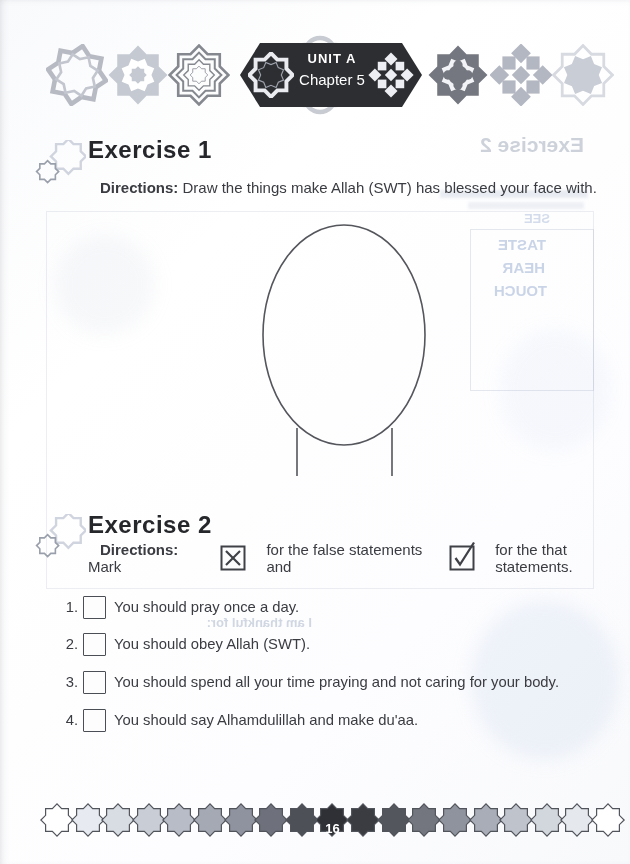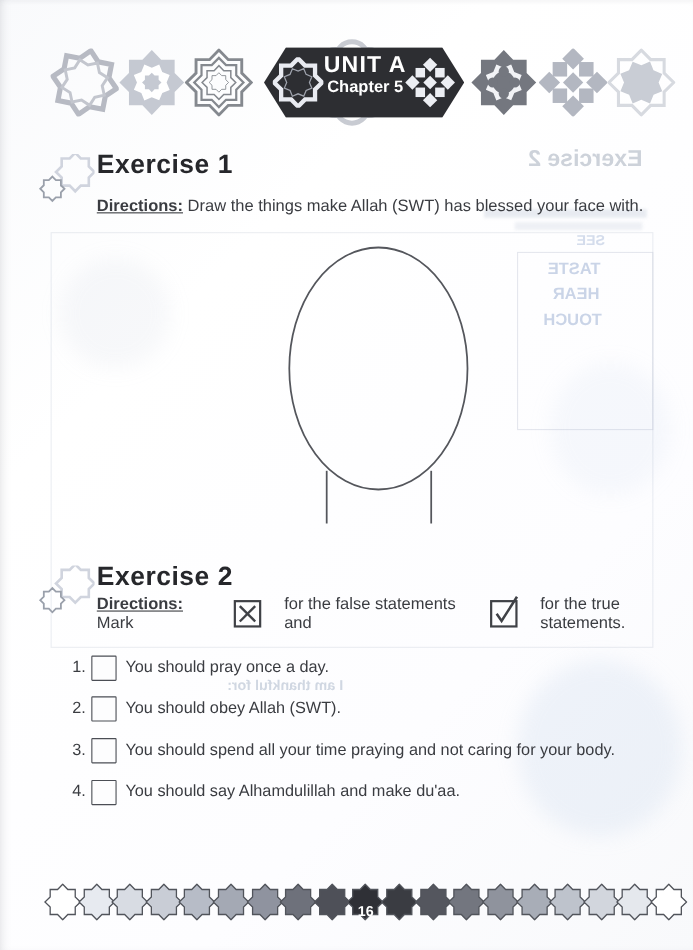--- a/index.html
+++ b/index.html
@@ -13,28 +13,28 @@
   
   .orn{position:absolute;top:44px;width:62px;height:62px;}
   
   #banner{
     position:absolute;left:240px;top:43px;width:182px;height:64px;
     background:#2d2e32;
     clip-path:polygon(0 50%,11% 0,89% 0,100% 50%,89% 100%,11% 100%);
     display:flex;align-items:center;justify-content:center;
   }
   #banner-text{position:absolute;left:287px;top:48px;width:90px;text-align:center;color:#ffffff;}
-  #banner-text .l1{font-size:21px;font-weight:bold;letter-spacing:1px;line-height:22px;}
-  #banner-text .l2{font-size:15px;font-weight:bold;line-height:19px;}
+  #banner-text .l1{font-size:13px;font-weight:bold;letter-spacing:1px;line-height:22px;}
+  #banner-text .l2{font-size:15px;font-weight:normal;line-height:19px;}
   .banner-star{position:absolute;top:52px;width:46px;height:46px;}
   
   .ex-title{position:absolute;left:88px;font-size:24px;font-weight:bold;color:#26272b;letter-spacing:.5px;text-align:right;}
   .ex-bullet{position:absolute;left:34px;width:52px;height:46px;}
   .directions{position:absolute;left:88px;font-size:15px;color:#3a3c41;}
-  .directions b{text-decoration:underline;}
+  .directions b{margin-left:12px;}
   .dir2{display:flex;align-items:center;gap:20px;}
   .markbox{width:26px;height:26px;flex:0 0 auto;}
   
   .stmt{position:absolute;left:56px;display:flex;align-items:center;height:26px;font-size:14.8px;color:#3a3c41;}
   .stmt .num{width:22px;text-align:right;margin-right:5px;}
   .stmt .cb{width:21px;height:21px;border:1.6px solid #4b4e55;background:#fdfdfe;border-radius:1px;margin-right:8px;flex:0 0 auto;}
   
   #footer{position:absolute;left:40px;top:803px;width:590px;height:38px;display:flex;}
   .fstar{position:relative;width:34px;height:34px;margin-left:-3.4px;flex:0 0 auto;}
   .fstar:first-child{margin-left:0;}
@@ -171,21 +171,21 @@
     <svg class="markbox" viewBox="0 0 26 26" style="overflow:visible">
       <rect x="1.5" y="1.5" width="23" height="23" fill="#fdfdfe" stroke="#3f4146" stroke-width="2"></rect>
       <line x1="6" y1="6" x2="20" y2="20" stroke="#3f4146" stroke-width="2.2"></line>
       <line x1="20" y1="6" x2="6" y2="20" stroke="#3f4146" stroke-width="2.2"></line>
     </svg>
     <span>for the false statements and</span>
     <svg class="markbox" viewBox="0 0 26 26" style="overflow:visible">
       <rect x="1.5" y="1.5" width="23" height="23" fill="#fdfdfe" stroke="#3f4146" stroke-width="2"></rect>
       <path d="M6.5 13 L11 19.5 L25 -2.5" fill="none" stroke="#3f4146" stroke-width="2.3"></path>
     </svg>
-    <span>for the true statements.</span>
+    <span>for the that statements.</span>
   </div>
 
   <div class="stmt" style="top:594px">
     <span class="num">1.</span>
     <span class="cb"></span>
     <span>You should pray once a day.</span>
   </div>
   <div class="stmt" style="top:631px">
     <span class="num">2.</span>
     <span class="cb"></span>

